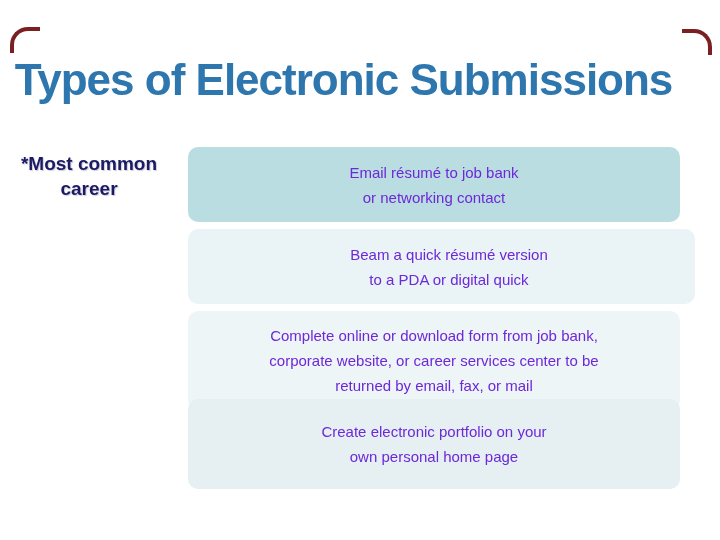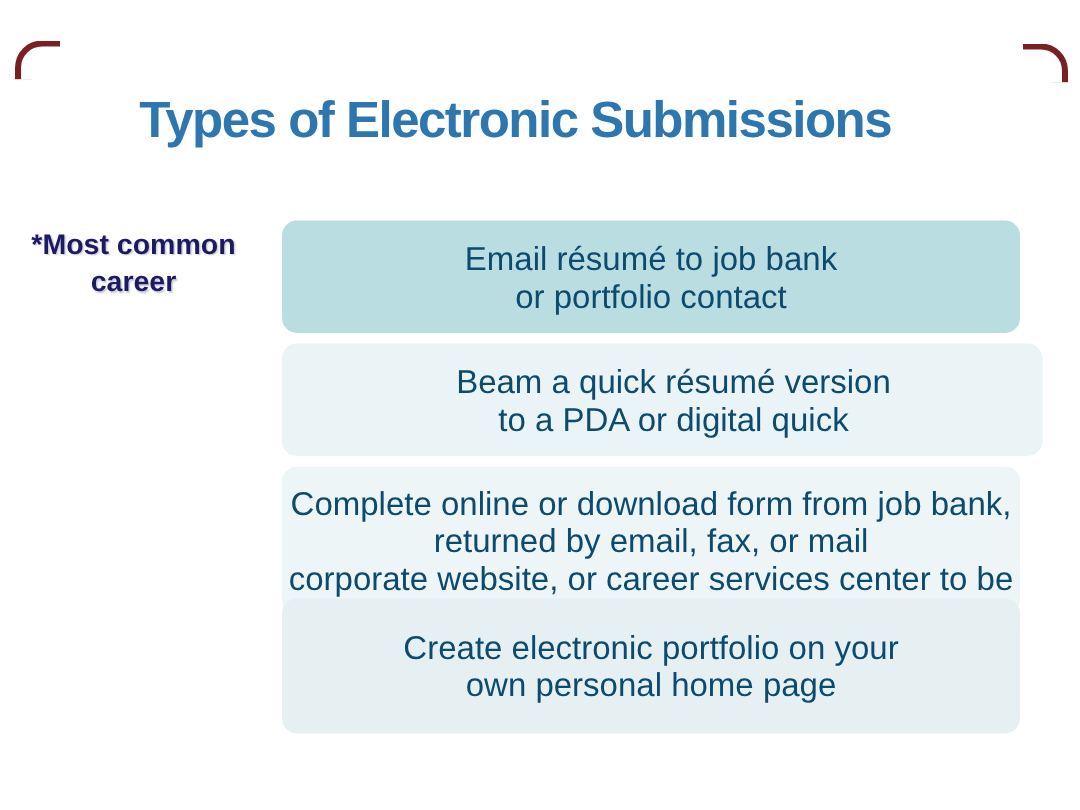--- a/index.html
+++ b/index.html
@@ -27,21 +27,21 @@
     left: 682px; top: 29px;
     border-top: 4px solid;
     border-right: 4px solid;
     border-top-right-radius: 18px;
   }
   .title {
     position: absolute;
     left: 0; top: 58px;
     width: 687px;
     text-align: center;
-    font-size: 34px;
+    font-size: 44px;
     font-weight: bold;
     letter-spacing: -1px;
     line-height: 44px;
   }
   .side-note {
     position: absolute;
     left: 8px; top: 151px;
     width: 162px;
     text-align: center;
     font-weight: bold;
@@ -52,23 +52,23 @@
   .box {
     position: absolute;
     left: 188px;
     width: 492px;
     border-radius: 10px;
     display: flex;
     flex-direction: column;
     justify-content: center;
     align-items: center;
     text-align: center;
-    font-size: 22px;
+    font-size: 15px;
     line-height: 25px;
-    color: #0c4a6e;
+    color: #6d28d9;
   }
   .box-1 { top: 147px; height: 75px; }
   .box-2 { top: 229px; height: 75px; }
   .box-3 { top: 311px; height: 99px; }
   .box-4 { top: 399px; height: 90px; }
 </style>
 </head>
 <body>
 
 <div class="slide">
@@ -78,32 +78,32 @@
 
   <div class="title" style="color: rgb(45, 118, 174);">Types of Electronic Submissions</div>
 
   <div class="side-note" style="color: rgb(27, 26, 99);">
     <div>*Most common</div>
     <div>career</div>
   </div>
 
   <div class="box box-1" style="background: rgb(186, 221, 226);">
     <div>Email résumé to job bank</div>
-    <div>or portfolio contact</div>
+    <div>or networking contact</div>
   </div>
 
   <div class="box box-2" style="background: rgb(234, 243, 245); padding-left: 15px;">
     <div>Beam a quick résumé version</div>
     <div>to a PDA or digital quick</div>
   </div>
 
   <div class="box box-3" style="background: rgb(238, 245, 246);">
     <div>Complete online or download form from job bank,</div>
+    <div>corporate website, or career services center to be</div>
     <div>returned by email, fax, or mail</div>
-    <div>corporate website, or career services center to be</div>
   </div>
 
   <div class="box box-4" style="background: rgb(230, 240, 243);">
     <div>Create electronic portfolio on your</div>
     <div>own personal home page</div>
   </div>
 
 </div>
 
 </body></html>

